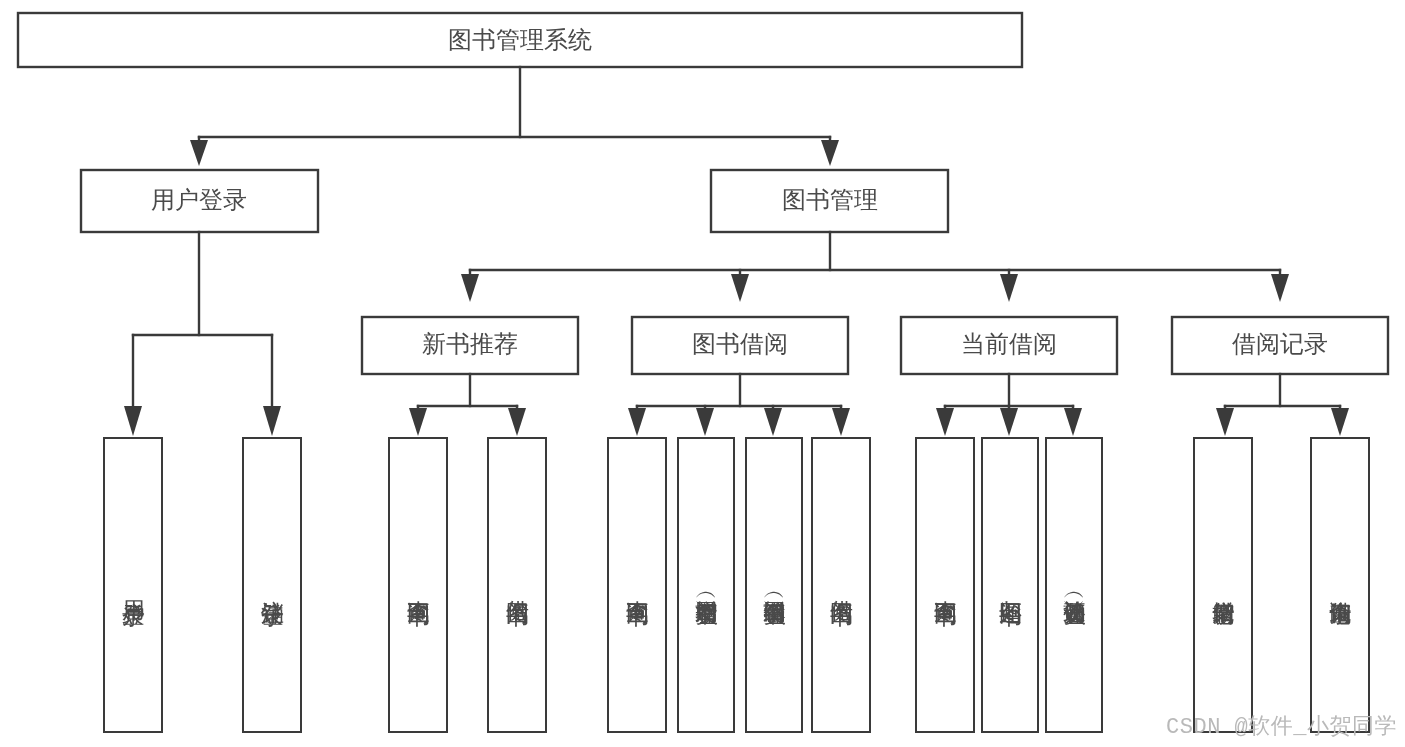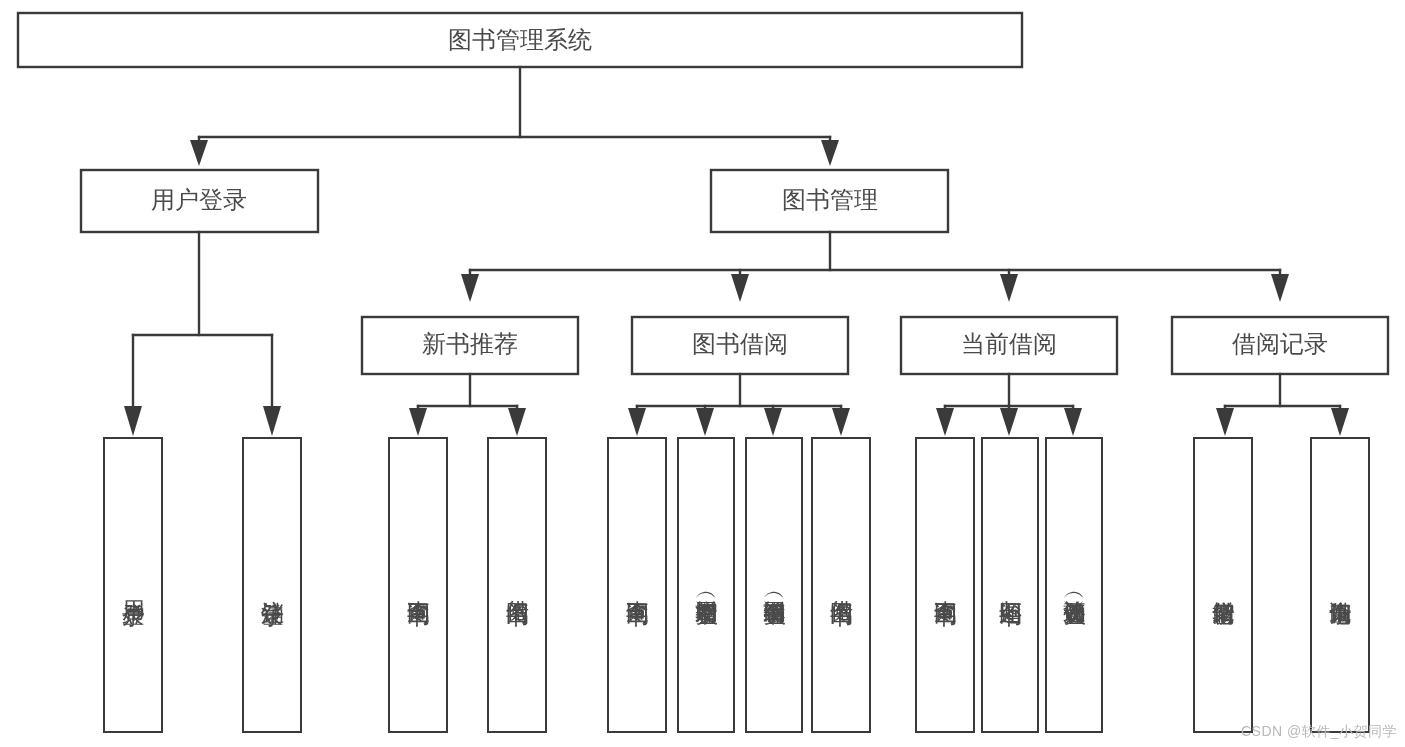--- a/index.html
+++ b/index.html
@@ -71,22 +71,22 @@
     text-align: center;
   }
   .vnode-label.narrow {
     font-size: 22px;
     letter-spacing: 0.5px;
   }
   .watermark {
     position: absolute;
     right: 8px;
     bottom: 6px;
-    font-family: Liberation Sans, sans-serif;
-    font-size: 14px;
+    font-family: Liberation Mono, monospace;
+    font-size: 22px;
     color: #b9b9b9;
     letter-spacing: 0.5px;
     white-space: nowrap;
     pointer-events: none;
   }
 </style>
 </head>
 <body>
 
 <div id="diagram-root">

